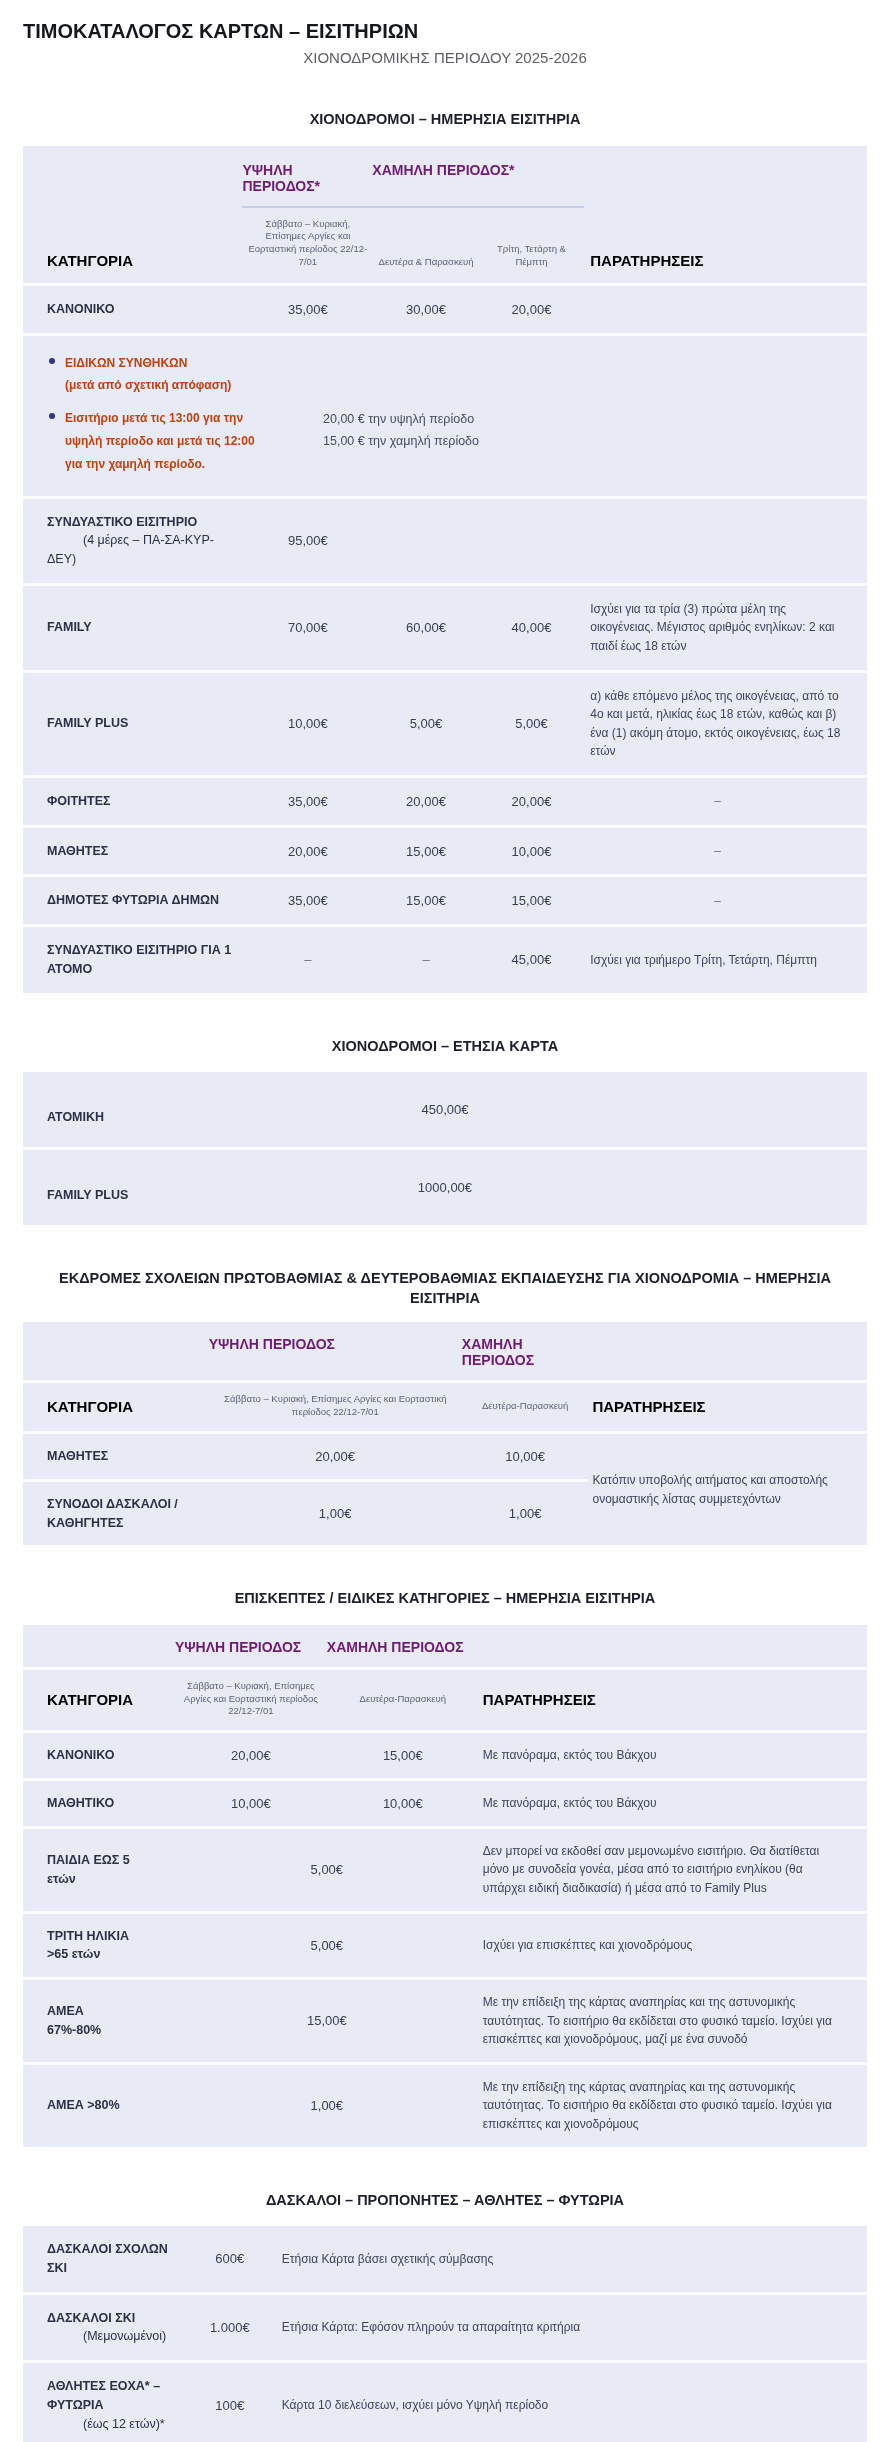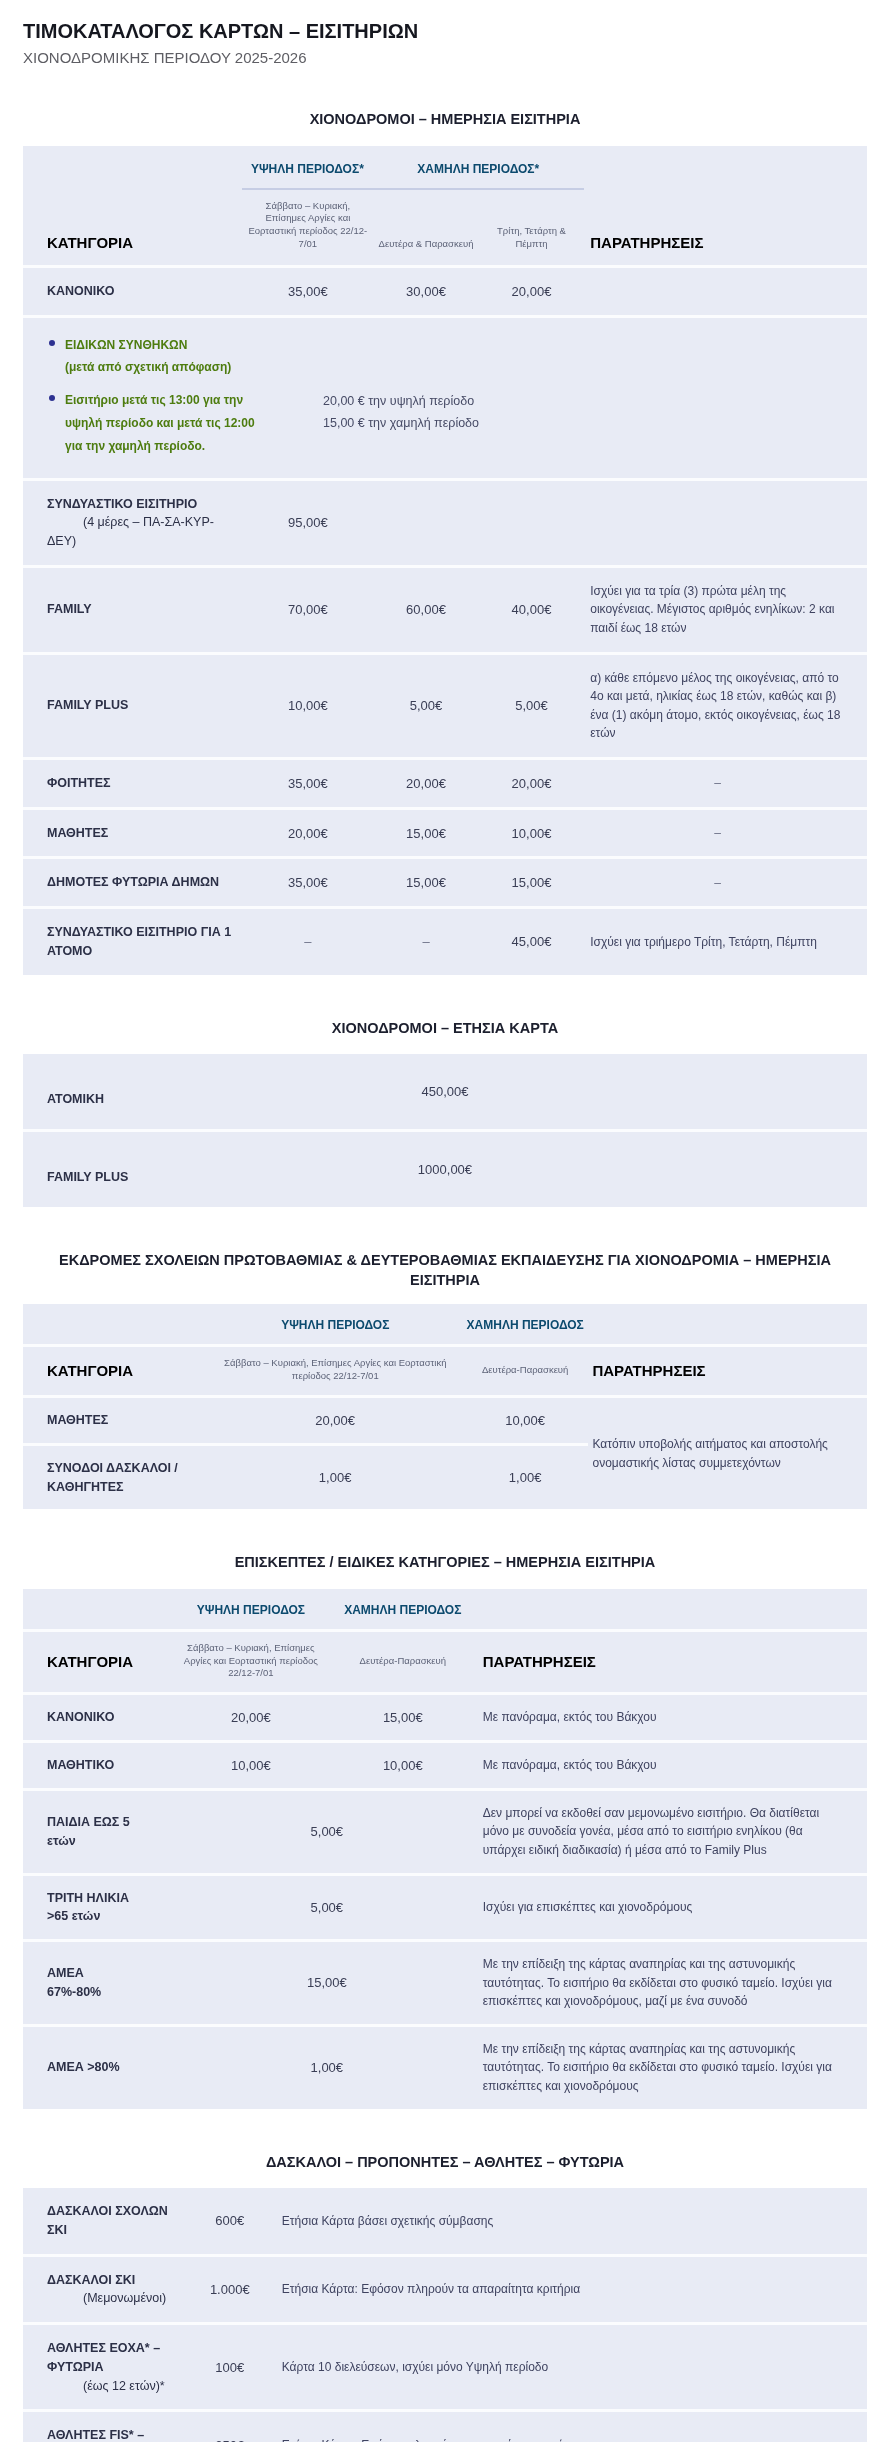--- a/index.html
+++ b/index.html
@@ -1,39 +1,39 @@
 <!DOCTYPE html>
 <html lang="el"><head>
 <meta charset="utf-8">
 <style>
   html,body { margin:0; padding:0; background:#ffffff; }
   body { width:890px; font-family:"Liberation Sans","DejaVu Sans",sans-serif; color:#3a3e55; }
   .page { width:844px; margin:0 auto; padding:10px 0 40px; }
 
   
   .title { text-align:left; font-size:20px; font-weight:bold; color:#15171f; margin:10px 0 6px; }
-  .subtitle { text-align:left; font-size:15px; color:#5e5e64; margin:0 0 30px; }
+  .subtitle { text-align:center; font-size:15px; color:#5e5e64; margin:0 0 30px; }
   .sec-head { text-align:center; font-size:14.5px; font-weight:bold; color:#1c1f2e; margin:44px auto 16px; line-height:1.35; max-width:820px; }
   .sec-head.two-line { margin-bottom:14px; }
 
   
   .tbl { background:#e8ebf5; }
   .row { display:flex; align-items:center; border-top:3px solid #fbfcfe; }
   .row:first-child { border-top:none; }
   .cell { box-sizing:border-box; }
 
   
   .cat { font-weight:bold; font-size:12.5px; color:#2c3047; line-height:1.5; }
   .cat .sub { font-weight:normal;margin-left:36px; }
   .price { font-size:13px; color:#3a3e55; text-align:center; }
   .note { font-size:12px; line-height:1.55; color:#3f4360; }
   .dash { text-align:center; color:#6b7086; }
   .colhead { font-weight:bold; font-size:15px; color:#000000; }
   .subhead { font-size:9.5px; color:#5d6378; line-height:1.35; text-align:center; }
-  .period-h { font-weight:bold; font-size:12px; color:#0c4a6e; text-align:center; }
+  .period-h { font-weight:bold; font-size:14px; color:#701a75; }
 
   
   .t1 .c-cat   { width:26%; padding:14px 10px 14px 24px; }
   .t1 .c-p1    { width:15.5%; padding:14px 4px; }
   .t1 .c-p2    { width:12.5%; padding:14px 4px; }
   .t1 .c-p3    { width:12.5%; padding:14px 4px; }
   .t1 .c-notes { width:33.5%; padding:14px 22px 14px 6px; }
   .t1-hdrtop { display:flex; padding-top:16px; }
   .t1-hdrtop .spacer-cat { width:26%; }
   .t1-hdrtop .periods-wrap { width:40.5%; display:flex; border-bottom:2px solid #c6cde4; padding-bottom:12px; }
@@ -41,21 +41,21 @@
   .t1-hdrtop .ph-low { width:62%; }
   .t1-hdrbot { display:flex; align-items:flex-end; padding:10px 0 12px; }
   .t1-hdrbot .c-cat { padding-top:0; padding-bottom:2px; }
   .t1-hdrbot .c-p1,.t1-hdrbot .c-p2,.t1-hdrbot .c-p3 { padding-top:0; padding-bottom:2px; }
   .t1-hdrbot .c-notes { padding-top:0; padding-bottom:2px; }
 
   
   .special { display:block; border-top:3px solid #fbfcfe; padding:16px 0 20px; }
   .bullet-item { display:flex; align-items:flex-start; }
   .dot { width:6px; height:6px; border-radius:50%; background:#2d3191; flex:0 0 6px; margin:6px 10px 0 26px; }
-  .bullet-text { font-weight:bold; font-size:12px; color:#4d7c0f; line-height:1.9; width:200px; }
+  .bullet-text { font-weight:bold; font-size:12px; color:#c2410c; line-height:1.9; width:200px; }
   .special-b2 { display:flex; margin-top:10px; }
   .special-vals { font-size:12.5px; color:#474b66; line-height:1.75; margin-left:58px; padding-top:2px; }
 
   
   .t2 .c-cat { width:30%; padding:30px 10px 15px 24px; }
   .t2 .c-price { width:40%; padding:30px 4px; }
 
   
   .hdr2 { display:flex; padding:14px 0 12px; }
   .hdr2 .h-cat { width:22%; }

